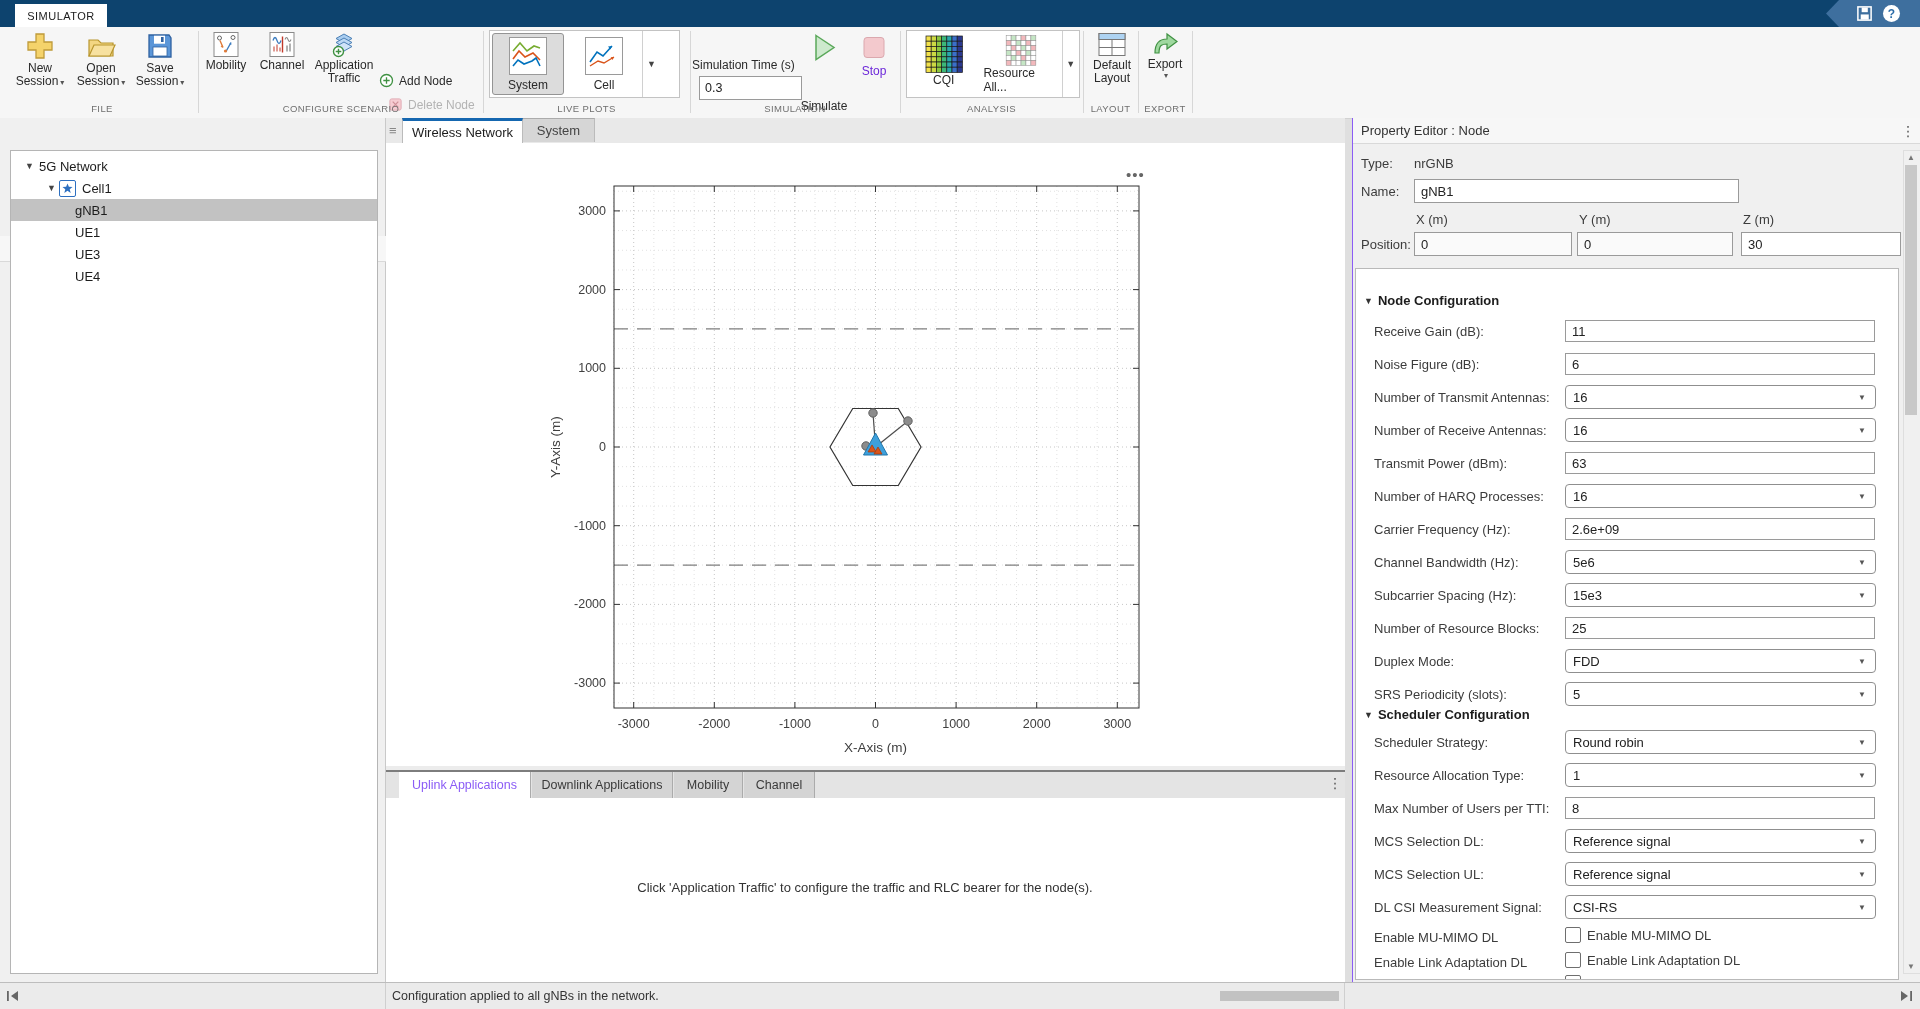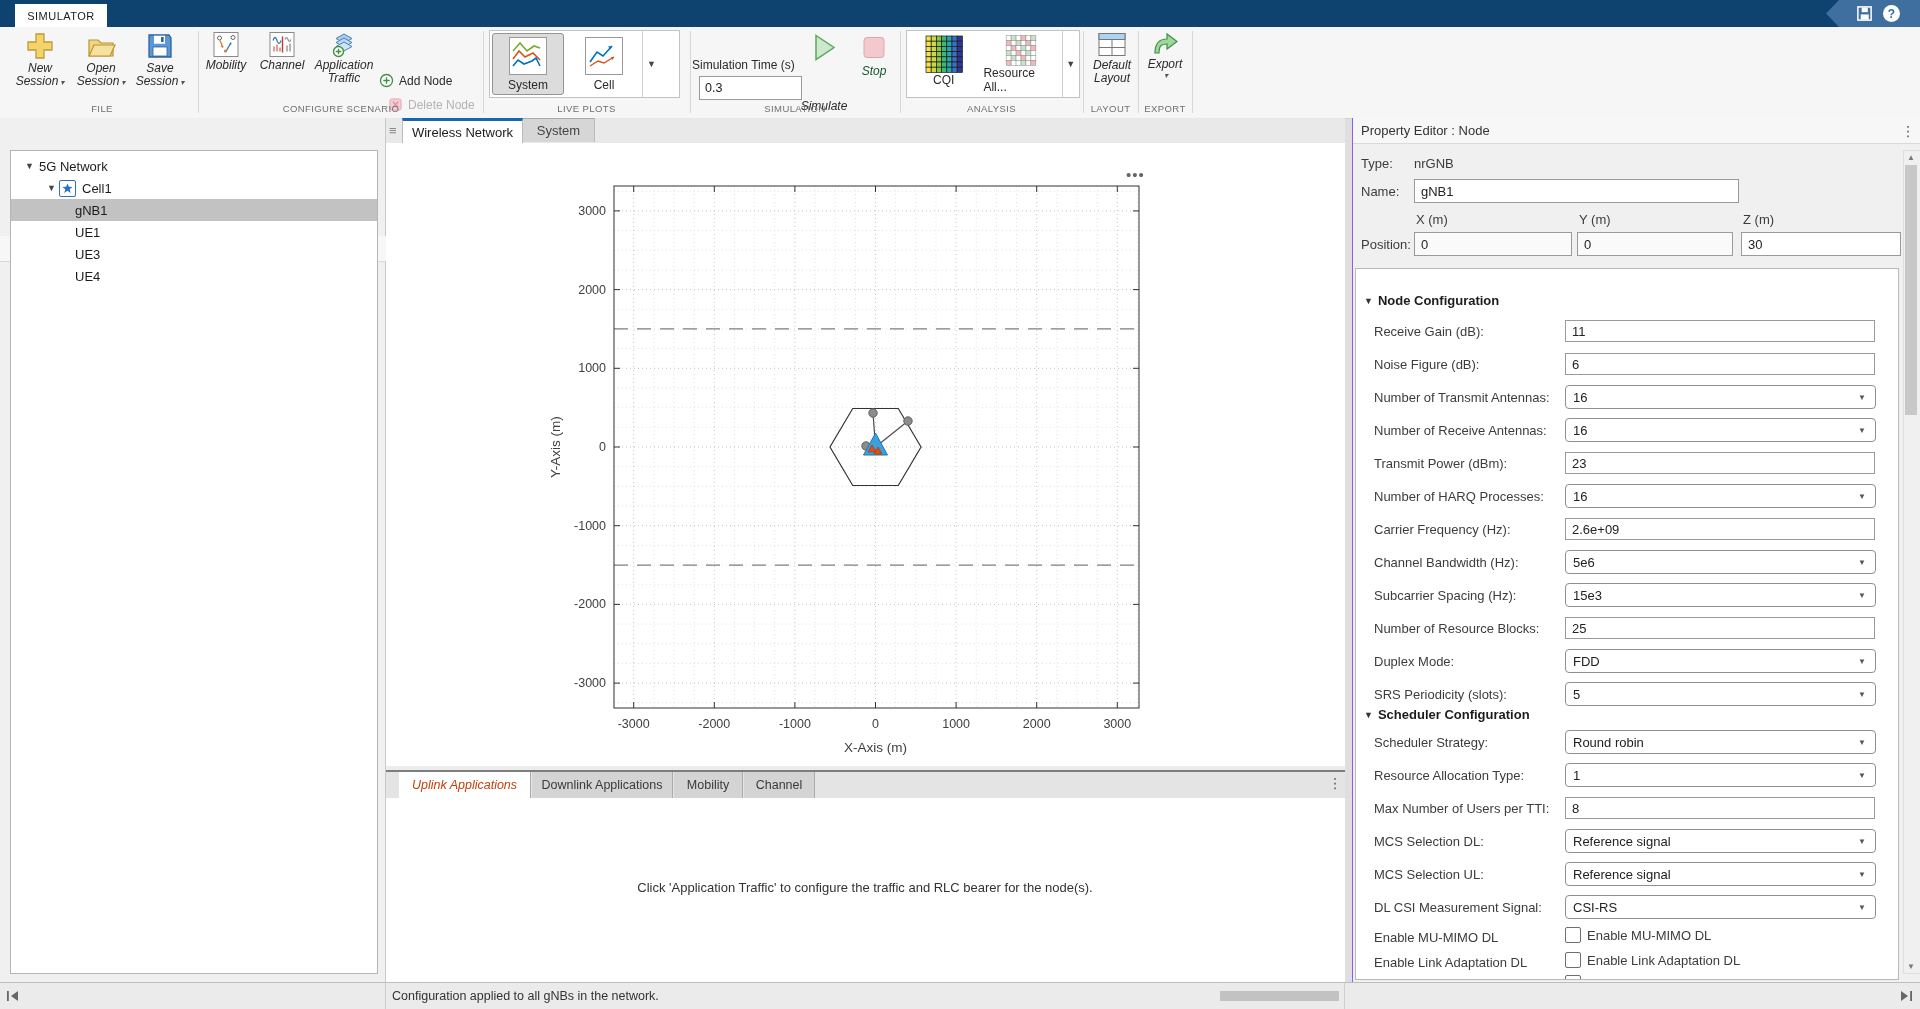--- a/index.html
+++ b/index.html
@@ -13,21 +13,21 @@
   #quick-access{position:absolute;right:0;top:0;width:84px;height:27px;background:#3e6f9e;
            clip-path:polygon(0 50%,13px 0,100% 0,100% 100%,13px 100%);
            display:flex;align-items:center;justify-content:center;gap:10px;padding-left:10px;}
   #qa-help{width:17px;height:17px;border-radius:50%;background:#fff;color:#2d6da8;font-weight:bold;
            font-size:12px;display:flex;align-items:center;justify-content:center;}
 
   
   #toolstrip{position:absolute;left:0;top:27px;width:1920px;height:91px;background:#f6f6f6;border-bottom:1px solid #d2d2d2;}
   .ts-sep{position:absolute;top:4px;height:82px;width:1px;background:#d7d7d7;}
   .ts-section-label{position:absolute;top:76px;height:12px;font-size:9.5px;color:#6f6f6f;text-align:center;letter-spacing:.4px;}
-  .ts-btn{position:absolute;top:3px;display:flex;flex-direction:column;align-items:center;cursor:default;font-style:italic;}
+  .ts-btn{position:absolute;top:3px;display:flex;flex-direction:column;align-items:center;cursor:default;}
   .ts-btn .lbl{font-size:12px;color:#2a2a2a;line-height:13px;text-align:center;}
   .dd-arrow{font-size:8px;color:#555;margin-left:2px;}
   .small-act{position:absolute;display:flex;align-items:center;gap:5px;font-size:12px;color:#2a2a2a;}
   .small-act.disabled{color:#b3b3b3;}
   .gallery{position:absolute;top:3px;background:#fff;border:1px solid #c3c3c3;display:flex;}
   .gal-item{width:70px;margin:2px;display:flex;flex-direction:column;align-items:center;border:1px solid transparent;border-radius:3px;}
   .gal-item.selected{background:#dcdcdc;border-color:#949494;}
   .gal-item .iconbox{width:36px;height:36px;background:#fff;border:1px solid #9a9a9a;margin-top:3px;}
   .gal-item .lbl{font-size:12px;color:#2a2a2a;margin-top:3px;}
   .gal-arrow{width:17px;border-left:1px solid #d0d0d0;display:flex;align-items:center;justify-content:center;color:#444;font-size:9px;}
@@ -56,21 +56,21 @@
   .doc-tab{position:absolute;top:0;height:24px;font-size:13px;display:flex;align-items:center;justify-content:center;}
   #doc-tab-active{left:16px;width:119px;background:#fff;border-left:1px solid #bbb;border-right:1px solid #bbb;
                   border-top:3px solid #1567b0;color:#1c1c1c;height:22px;}
   #doc-tab-inactive{left:137px;width:71px;background:#d6d6d6;border-right:1px solid #bbb;border-top:1px solid #ababab;color:#454545;height:23px;}
   #plot-area{position:absolute;left:386px;top:143px;width:959px;height:623px;background:#fff;}
   #axes-menu{position:absolute;left:1126px;top:166px;color:#666;font-size:15px;letter-spacing:1px;}
   #splitter{position:absolute;left:386px;top:766px;width:959px;height:4px;background:#ececec;}
   #bottom-tabs{position:absolute;left:386px;top:770px;width:959px;height:28px;background:#e4e4e4;border-top:2px solid #7d7d7d;}
   .btab{position:absolute;top:0;height:26px;font-size:12.5px;display:flex;align-items:center;justify-content:center;color:#3a3a3a;
         background:#d4d4d4;border-right:1px solid #ababab;}
-  .btab.active{background:#fff;color:#c2410c;font-style:italic;}
+  .btab.active{background:#fff;color:#8b5cf6;}
   #bottom-panel{position:absolute;left:386px;top:798px;width:959px;height:184px;background:#fff;}
   #bp-message{position:absolute;left:479px;top:82px;transform:translateX(-50%);font-size:13px;color:#333;white-space:nowrap;}
 
   
   #right-panel{position:absolute;left:1352px;top:118px;width:568px;height:864px;background:#f0f0f0;border-left:1px solid #8b5cf6;}
   .pe-static-label{position:absolute;font-size:13px;color:#3c3c3c;}
   .pe-field{position:absolute;height:22px;background:#fff;border:1px solid #9a9a9a;font-size:13px;
             display:flex;align-items:center;padding-left:6px;}
   #pe-box{position:absolute;left:2px;top:150px;width:542px;height:710px;background:#fff;border:1px solid #b9b9b9;overflow:hidden;}
   .pe-sec-header{position:absolute;left:8px;font-size:13px;font-weight:bold;color:#1c1c1c;display:flex;align-items:center;gap:5px;}
@@ -226,21 +226,21 @@
     <div class="ts-btn" style="left:798px;width:52px;gap:35px;">
       <svg width="34" height="35" viewBox="0 0 34 34">
         <path d="M9 5 L27 17 L9 29 Z" fill="#cde9cd" stroke="#5aa85a" stroke-width="1.5"></path>
       </svg>
       <span class="lbl">Simulate</span>
     </div>
     <div class="ts-btn" style="left:854px;width:40px;">
       <svg width="34" height="35" viewBox="0 0 34 34">
         <rect x="7" y="7" width="20" height="20" rx="3" fill="#f3c9cd" stroke="#dba8ae"></rect>
       </svg>
-      <span class="lbl" style="color:#14532d;">Stop</span>
+      <span class="lbl" style="color:#6d28d9;">Stop</span>
     </div>
     <div class="ts-section-label" style="left:690px;width:210px;">SIMULATION</div>
     <div class="ts-sep" style="left:900px;"></div>
 
     <div class="gallery" style="left:906px;width:172px;height:66px;">
       <div class="gal-item" style="width:70px;">
         <svg width="40" height="40" viewBox="0 0 40 40">
             <g id="cqi-grid">
               <rect x="2" y="2" width="5.2" height="5.2" fill="#f2e14c" stroke="#1a1a1a" stroke-width="0.7"></rect>
               <rect x="2" y="7.2" width="5.2" height="5.2" fill="#f2e14c" stroke="#1a1a1a" stroke-width="0.7"></rect>
@@ -584,21 +584,21 @@
           </div>
           <div class="pe-row" style="top: 149px;">
             <span class="pe-label">Number of Receive Antennas:</span>
             <span class="pe-dd">
               <span>16</span>
               <span class="caret">▼</span>
             </span>
           </div>
           <div class="pe-row" style="top: 182px;">
             <span class="pe-label">Transmit Power (dBm):</span>
-            <span class="pe-input">23</span>
+            <span class="pe-input">63</span>
           </div>
           <div class="pe-row" style="top: 215px;">
             <span class="pe-label">Number of HARQ Processes:</span>
             <span class="pe-dd">
               <span>16</span>
               <span class="caret">▼</span>
             </span>
           </div>
           <div class="pe-row" style="top: 248px;">
             <span class="pe-label">Carrier Frequency (Hz):</span>

